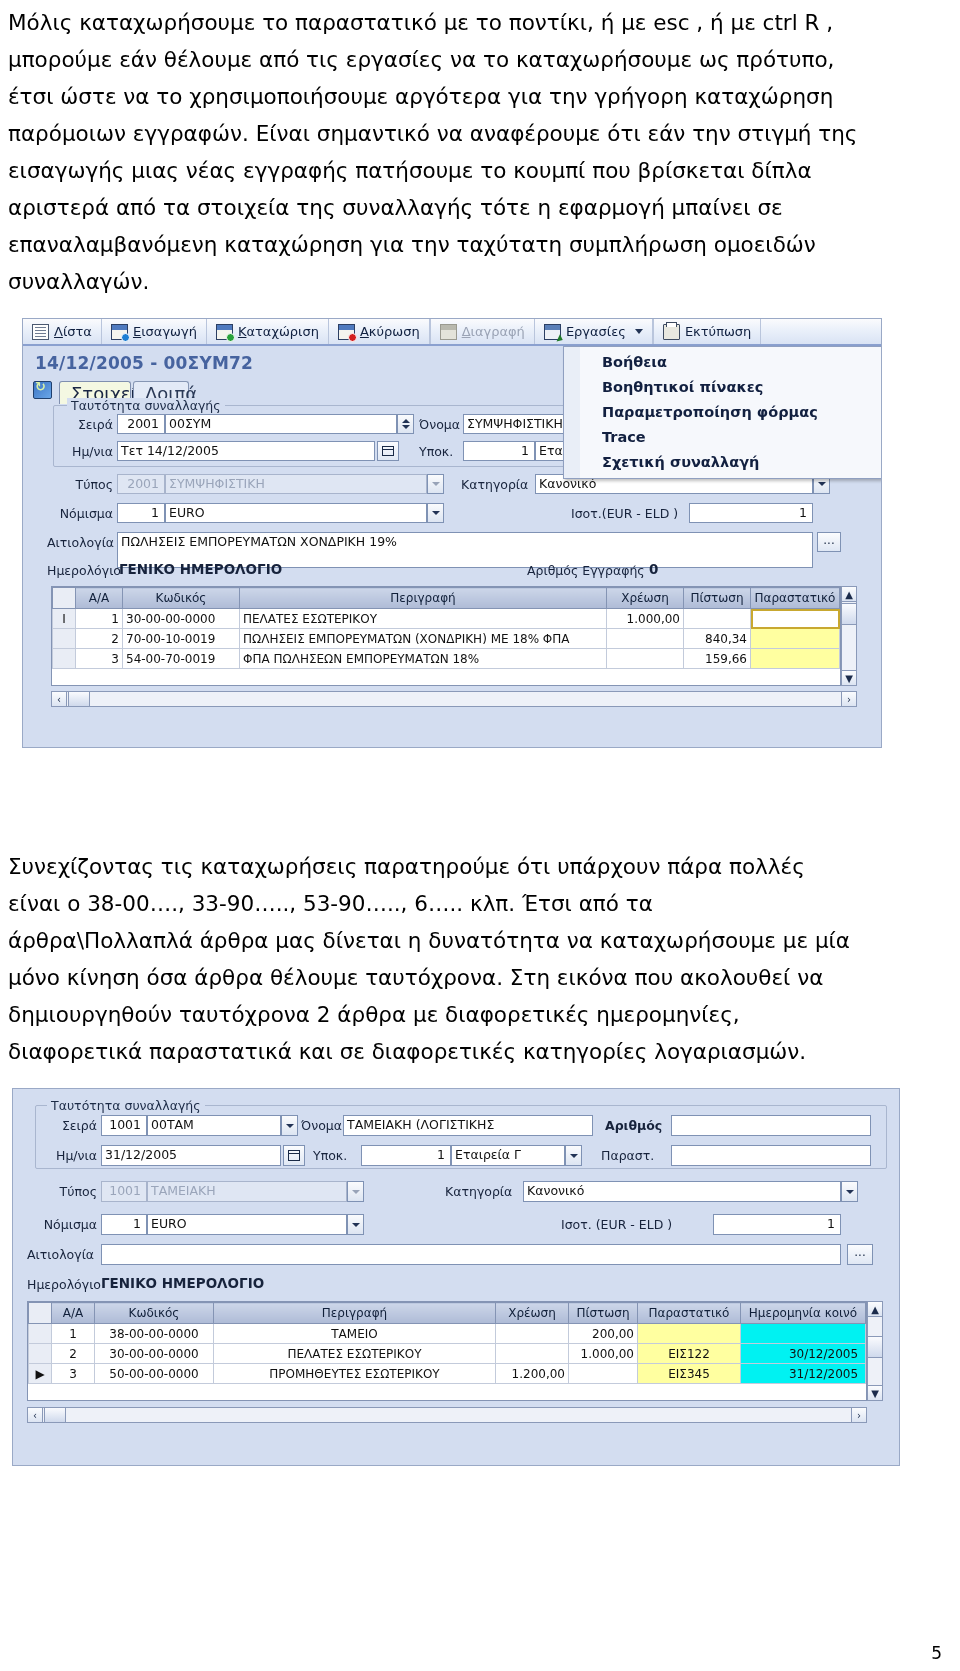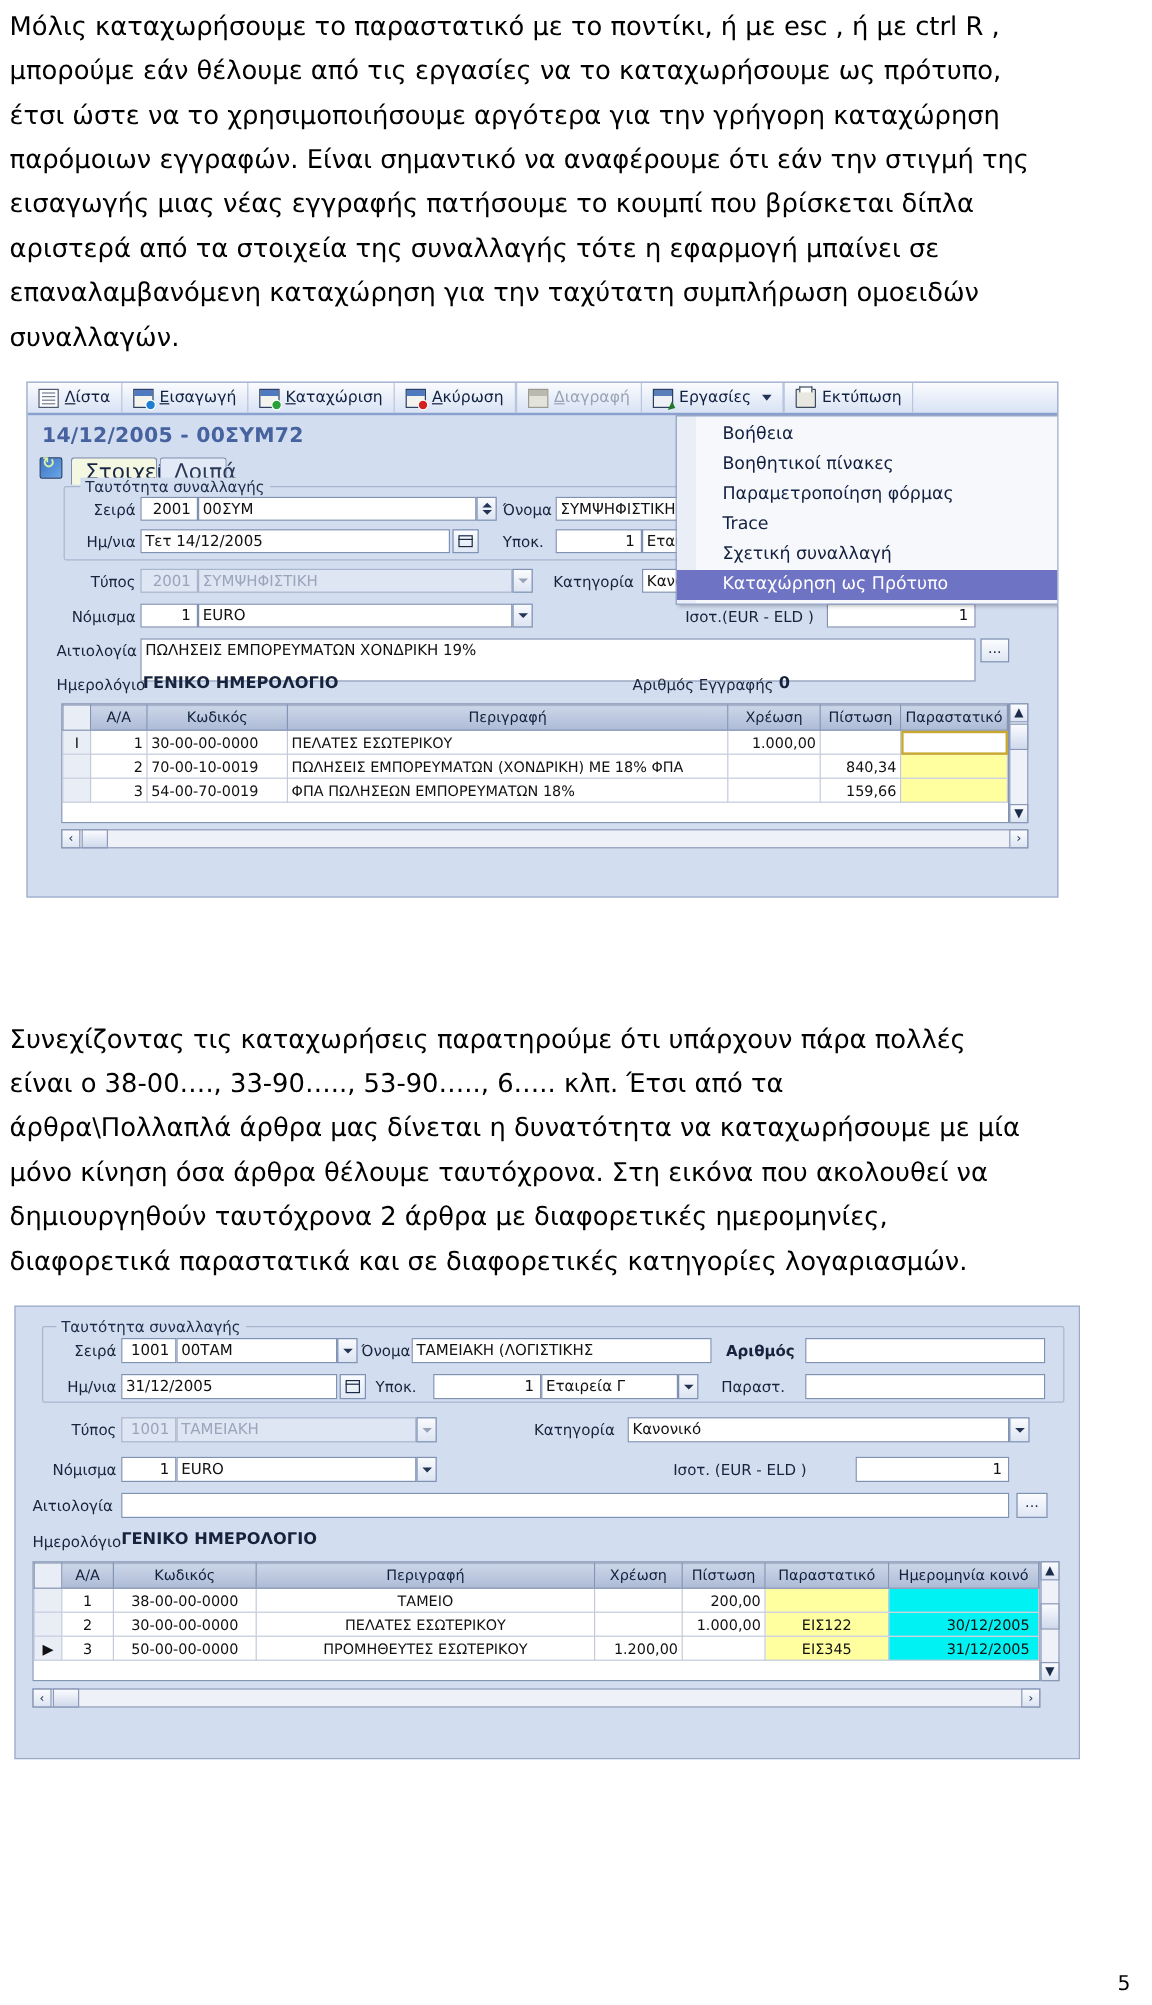--- a/index.html
+++ b/index.html
@@ -224,21 +224,21 @@
   }
 
   
   .menu {
     position: absolute; background: linear-gradient(to right,#e9eef7 0 16px,#f6f8fc 16px 100%);
     border: 1px solid #8f9fc0; box-shadow: 2px 2px 3px rgba(0,0,0,.25);
     padding: 3px 0; box-sizing: border-box; z-index: 30;
   }
   .menu-item {
     height: 25px; line-height: 25px; padding-left: 38px;
-    font-size: 14.5px; font-weight: normal; color: #122040; white-space: nowrap;
+    font-size: 14.5px; font-weight: bold; color: #122040; white-space: nowrap;
   }
   .menu-item.sel { background: #6f73c4; color: #fff; }
 
   
   .grid {
     position: absolute; box-sizing: border-box;
     background: #fff; border: 1px solid #8494b4;
   }
   .grid table { border-collapse: collapse; width: 100%; font-size: 12px; }
   .grid th {
@@ -451,21 +451,20 @@
       <div class="sb-thumb" style="left:16px; top:-1px; width:22px; height:16px;"></div>
       <div class="sb-arrow" style="right:-1px; top:-1px; width:16px; height:16px;">›</div>
     </div>
 
     <div class="menu" style="left:540px; top:27px; width:320px;">
       <div class="menu-item">Βοήθεια</div>
       <div class="menu-item">Βοηθητικοί πίνακες</div>
       <div class="menu-item">Παραμετροποίηση φόρμας</div>
       <div class="menu-item">Trace</div>
       <div class="menu-item">Σχετική συναλλαγή</div>
-      <div class="menu-item sel">Καταχώρηση ως Πρότυπο</div>
     </div>
   </div>
 
   <div class="prose p2">
     <div>Συνεχίζοντας τις καταχωρήσεις παρατηρούμε ότι υπάρχουν πάρα πολλές</div>
     <div>είναι ο 38-00…., 33-90….., 53-90….., 6….. κλπ. Έτσι από τα</div>
     <div>άρθρα\Πολλαπλά άρθρα μας δίνεται η δυνατότητα να καταχωρήσουμε με μία</div>
     <div>μόνο κίνηση όσα άρθρα θέλουμε ταυτόχρονα. Στη εικόνα που ακολουθεί να</div>
     <div>δημιουργηθούν ταυτόχρονα 2 άρθρα με διαφορετικές ημερομηνίες,</div>
     <div class="last-line">διαφορετικά παραστατικά και σε διαφορετικές κατηγορίες λογαριασμών.</div>

